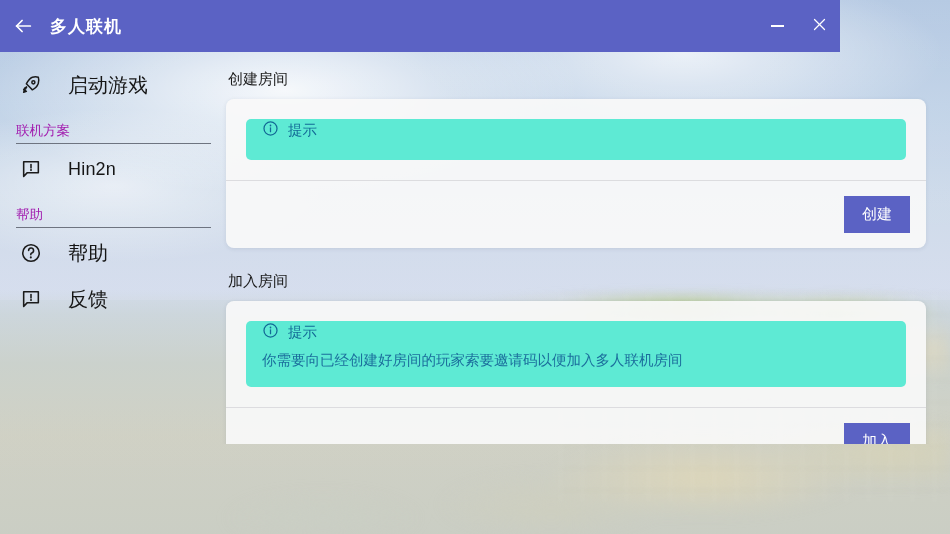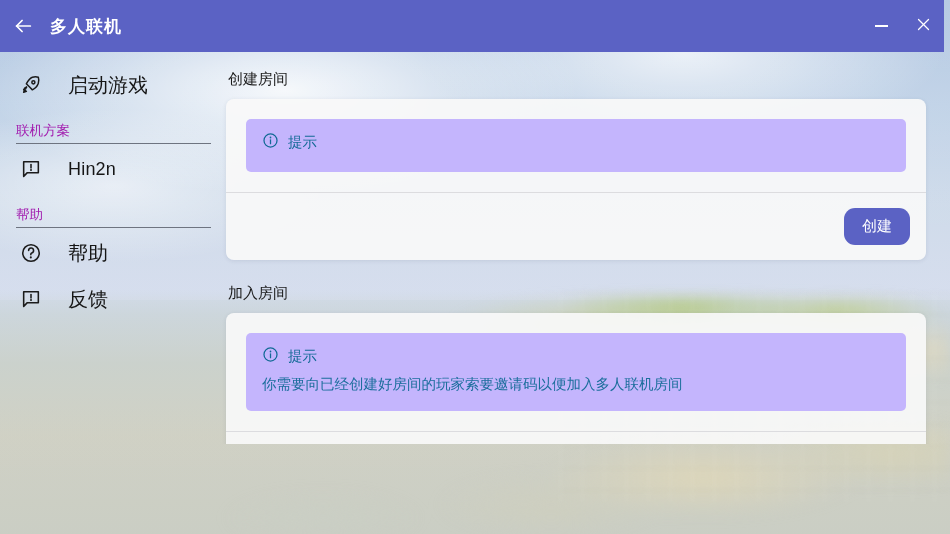--- a/index.html
+++ b/index.html
@@ -81,21 +81,21 @@
   }
   .bg-veil {
     position: absolute; inset: 0;
     background: linear-gradient(180deg, rgba(255,255,255,0.10), rgba(255,255,255,0.02));
   }
 
   
   .titlebar {
     position: absolute;
     left: 0; top: 0;
-    width: 944px; height: 52px;
+    width: 840px; height: 52px;
     background: #5b62c4;
     z-index: 30;
     display: flex;
     align-items: center;
   }
   .back-btn {
     width: 46px; height: 52px;
     display: flex; align-items: center; justify-content: center;
     cursor: pointer;
   }
@@ -184,23 +184,23 @@
   .card {
     background: rgba(248,248,249,0.92);
     border-radius: 8px;
     box-shadow: 0 1px 4px rgba(40,50,80,0.10);
     overflow: hidden;
   }
   .card-body {
     padding: 20px 20px 20px 20px;
   }
   .alert {
-    background: #c4b5fd;
+    background: #5eead4;
     border-radius: 5px;
-    padding: 13px 16px 14px 16px;
+    padding: 1px 16px 14px 16px;
   }
   .alert-head {
     display: flex;
     align-items: center;
     gap: 9px;
     margin-bottom: 5px;
   }
   .alert-head-text {
     color: #136a96;
     font-size: 14.5px;
@@ -216,21 +216,21 @@
     display: flex;
     align-items: center;
     justify-content: flex-end;
     padding-right: 16px;
   }
   .primary-btn {
     background: #5b62c4;
     color: #ffffff;
     font-size: 15px;
     border: none;
-    border-radius: 11px;
+    border-radius: 0;
     padding: 9px 18px;
     cursor: pointer;
     font-family: Liberation Sans, sans-serif;
   }
 </style>
 </head>
 <body>
 
 <div id="app">
 

